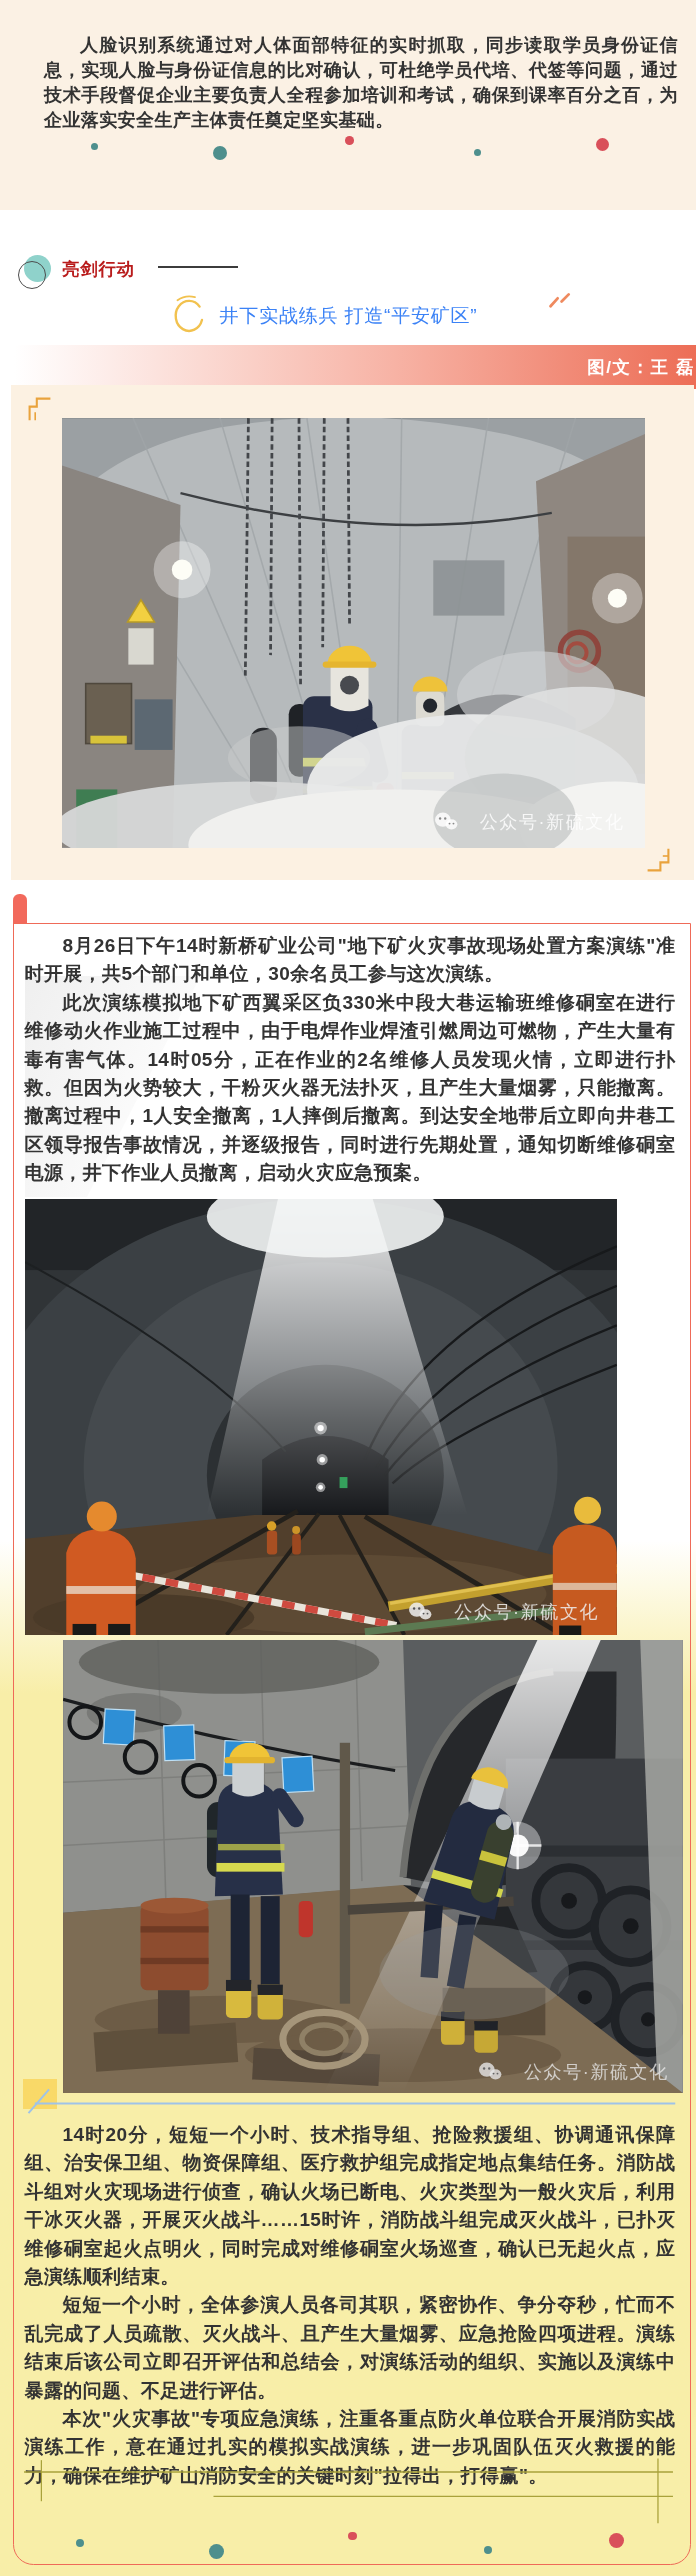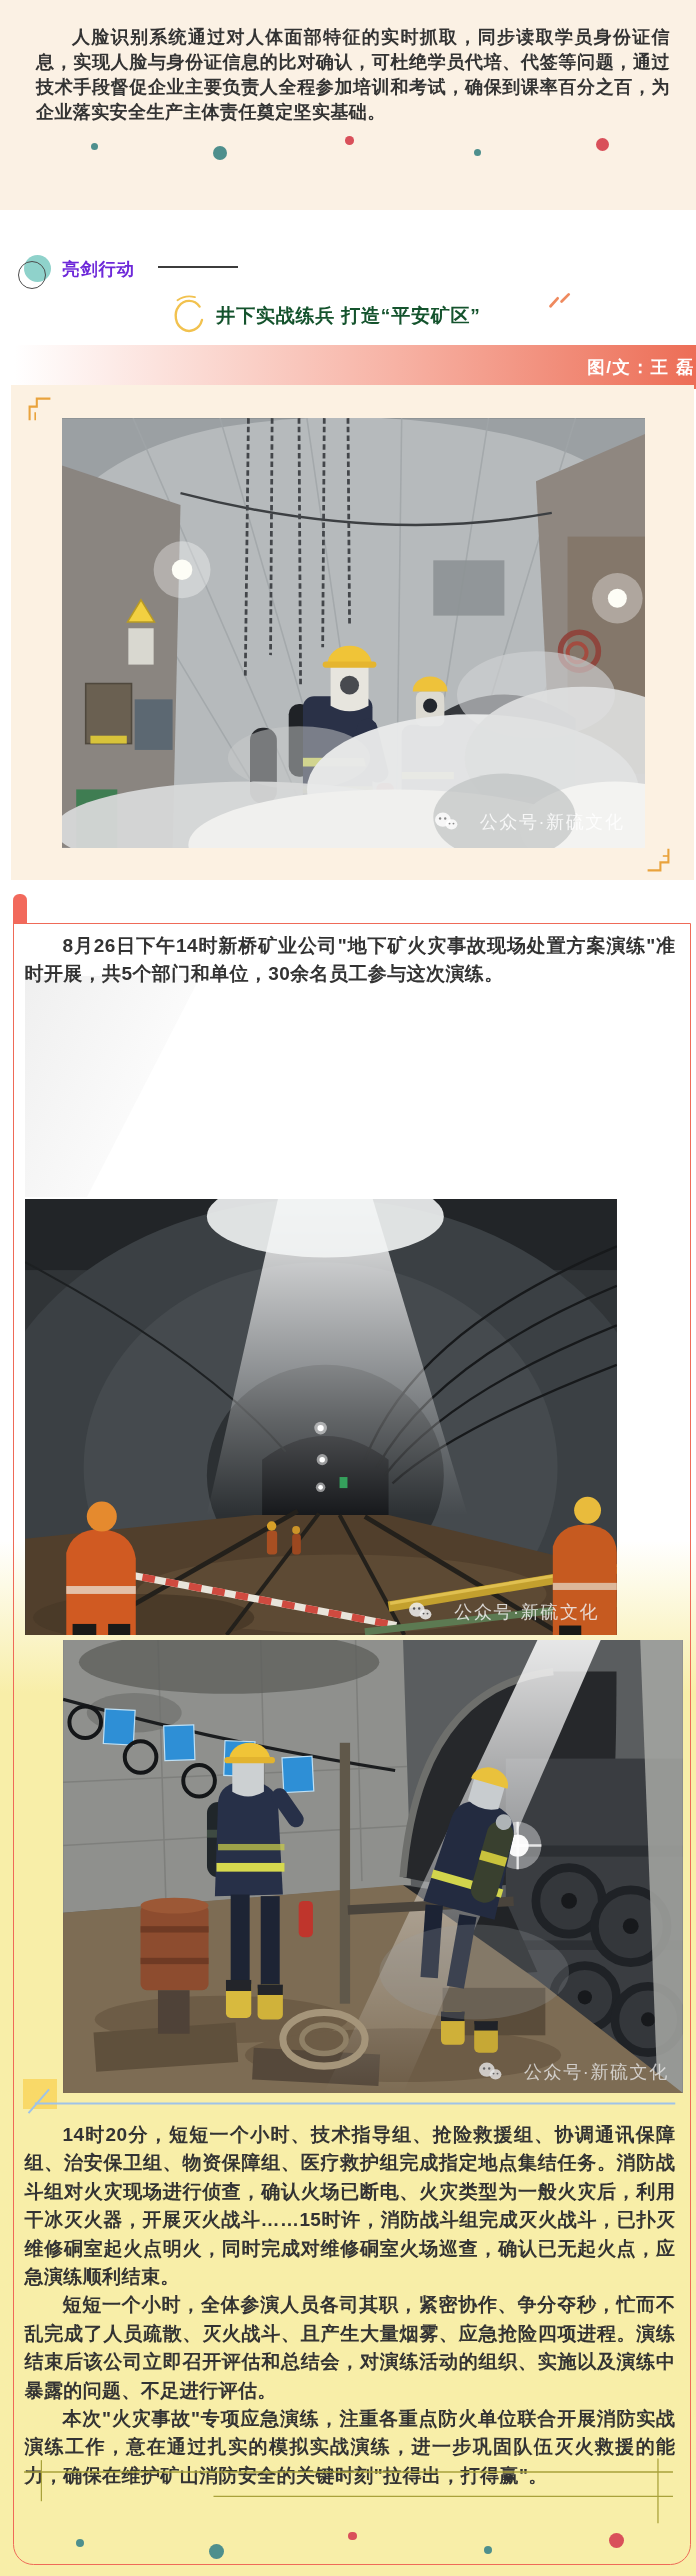--- a/index.html
+++ b/index.html
@@ -5,33 +5,33 @@
   html,body{margin:0;padding:0;background:#ffffff;}
   .page{position:relative;width:697px;height:2576px;overflow:hidden;
         font-family:"Liberation Sans","DejaVu Sans",sans-serif;background:#ffffff;}
   
   .bg-top{position:absolute;left:0;top:0;width:697px;height:210px;background:#fbf1e4;}
   .bg-bottom{position:absolute;left:0;top:879px;width:697px;height:1697px;
              background:linear-gradient(180deg,#ffffff 0%,#ffffff 39%,#f8eea8 48%,#f8eea8 100%);}
   .photo-card{position:absolute;left:11px;top:385px;width:683px;height:495px;background:#fcf1e2;}
   
   .intro-text{position:absolute;left:32px;top:21.3px;width:634px;font-size:18px;line-height:25px;
-              color:#333;font-weight:600;text-align:justify;text-indent:2em;margin:4px;letter-spacing:0.4px;}
+              color:#333;font-weight:600;text-align:justify;text-indent:2em;margin:12px;letter-spacing:0.4px;}
   .dots{position:absolute;left:0;width:697px;height:32px;}
   .dots-top{top:136px;} .dots-bottom{top:2527px;}
   .dot{position:absolute;border-radius:50%;}
   
   .badge-row{position:absolute;left:0;top:249px;width:697px;height:43px;}
   .badge-circle{position:absolute;left:24px;top:5.5px;width:27px;height:27px;border-radius:50%;background:#8fd2cb;}
   .badge-ring{position:absolute;left:18px;top:12px;width:26px;height:26px;border-radius:50%;border:1.3px solid #4c4c4c;}
-  .badge-label{position:absolute;left:62px;top:8px;font-size:17.4px;font-weight:bold;color:#6d28d9;letter-spacing:0.8px;}
+  .badge-label{position:absolute;left:62px;top:8px;font-size:17.4px;font-weight:bold;color:#b91c1c;letter-spacing:0.8px;}
   .badge-line{position:absolute;left:158px;top:17.4px;width:80px;height:1.6px;background:#3c3c3c;}
   
   .title-row{position:absolute;left:0;top:303px;width:697px;text-align:center;}
-  .title-text{display:inline-block;font-size:19px;font-weight:bold;color:#14532d;letter-spacing:0.8px;text-align:center;}
+  .title-text{display:inline-block;font-size:19px;font-weight:normal;color:#3b82f6;letter-spacing:0.8px;text-align:center;}
   .swirl{position:absolute;left:168px;top:-9.5px;}
   .dashes{position:absolute;left:548px;top:-11px;}
   
   .credit-bar{position:absolute;left:14px;top:345px;width:697px;height:44px;
               background:linear-gradient(90deg,#ffffff 0%,#f7b2a4 55%,#ec6a52 100%);
               display:flex;align-items:center;justify-content:flex-end;border-radius:6px;}
   .credit-text{color:#ffffff;font-weight:bold;font-size:17.4px;padding-right:16px;letter-spacing:1.6px;}
   
   .corner{position:absolute;}
   
@@ -198,20 +198,21 @@
       <span>公众号·新硫文化</span>
     </div>
   </div>
 
   <div class="tab"></div>
   <div class="article-box"></div>
   <div class="gray-wedge"></div>
 
   <div class="body-text text-1">
     <p>8月26日下午14时新桥矿业公司"地下矿火灾事故现场处置方案演练"准时开展，共5个部门和单位，30余名员工参与这次演练。</p>
+    <p>此次演练模拟地下矿西翼采区负330米中段大巷运输班维修硐室在进行维修动火作业施工过程中，由于电焊作业焊渣引燃周边可燃物，产生大量有毒有害气体。14时05分，正在作业的2名维修人员发现火情，立即进行扑救。但因为火势较大，干粉灭火器无法扑灭，且产生大量烟雾，只能撤离。撤离过程中，1人安全撤离，1人摔倒后撤离。到达安全地带后立即向井巷工区领导报告事故情况，并逐级报告，同时进行先期处置，通知切断维修硐室电源，井下作业人员撤离，启动火灾应急预案。</p>
   </div>
 
   <div class="photo photo-2">
     <svg width="592" height="436" viewBox="0 0 749 552">
       <defs>
         <linearGradient id="beam2" x1="0" y1="0" x2="0" y2="1">
           <stop offset="0" stop-color="#ffffff" stop-opacity="0.9"></stop>
           <stop offset="0.7" stop-color="#ffffff" stop-opacity="0.25"></stop>
           <stop offset="1" stop-color="#ffffff" stop-opacity="0"></stop>
         </linearGradient>

